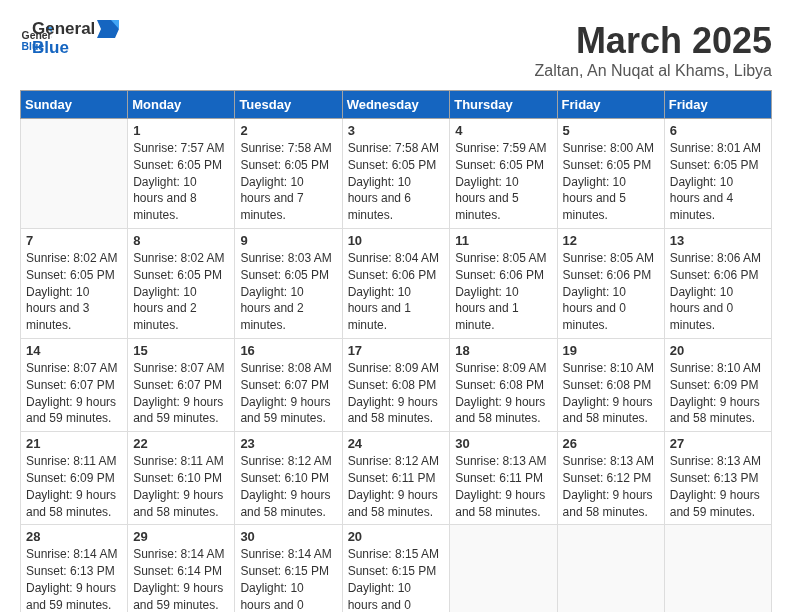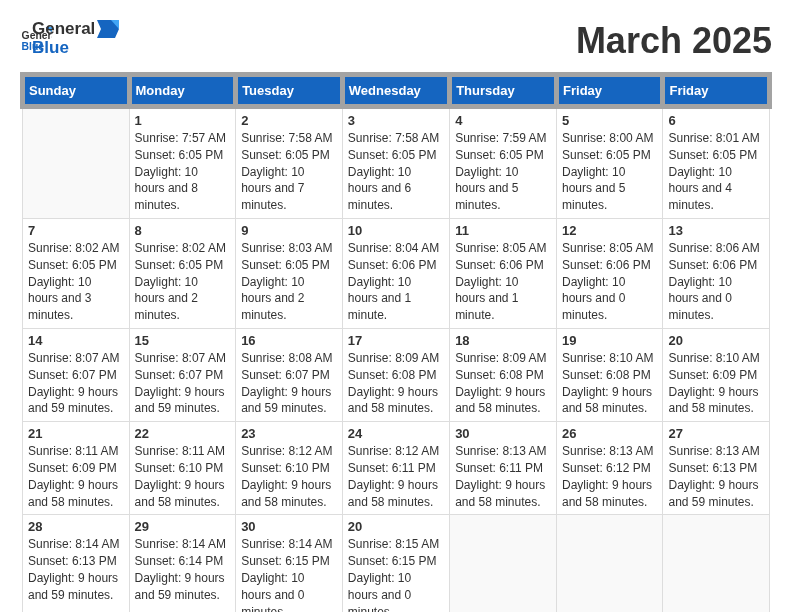--- a/index.html
+++ b/index.html
@@ -41,21 +41,21 @@
       width: 100%;
       border-collapse: collapse;
       border: 1px solid #ccc;
     }
     .calendar th {
       background-color: #1565C0;
       color: #fff;
       font-size: 13px;
       padding: 6px 4px;
       text-align: left;
-      border: 5px solid #a3a3a3;
+      border: 1px solid #a3a3a3;
     }
     .calendar td {
       vertical-align: top;
       border: 1px solid #ddd;
       padding: 4px 5px;
       font-size: 10.5px;
       color: #333;
       width: 108px;
       min-height: 80px;
       height: 90px;
@@ -92,20 +92,21 @@
         <svg width="22" height="18" viewBox="0 0 22 18" style="margin-left:2px;">
           <polygon points="0,0 18,0 22,9 18,18 0,18 4,9" fill="#1565C0"></polygon>
           <polygon points="14,0 22,0 22,9" fill="#42A5F5"></polygon>
         </svg>
       </span>
       <span style="font-size:17px; font-weight:bold; color:#1565C0;">Blue</span>
     </div>
   </div>
   <div class="title-area">
     <div class="month-title">March 2025</div>
+    <div class="location-title">Zaltan, An Nuqat al Khams, Libya</div>
   </div>
 </div>
 
 <table class="calendar">
   <thead>
     <tr>
     <th>Sunday</th>
         <th>Monday</th>
         <th>Tuesday</th>
         <th>Wednesday</th>

